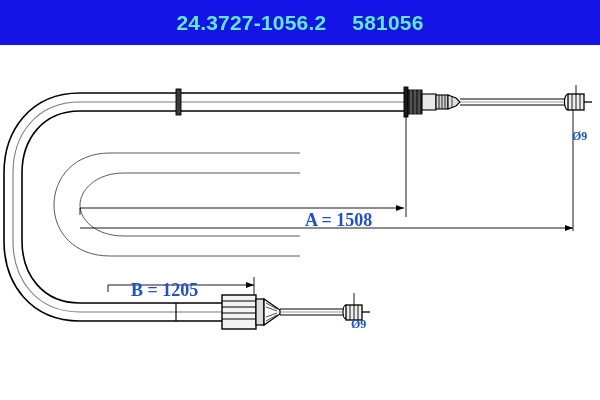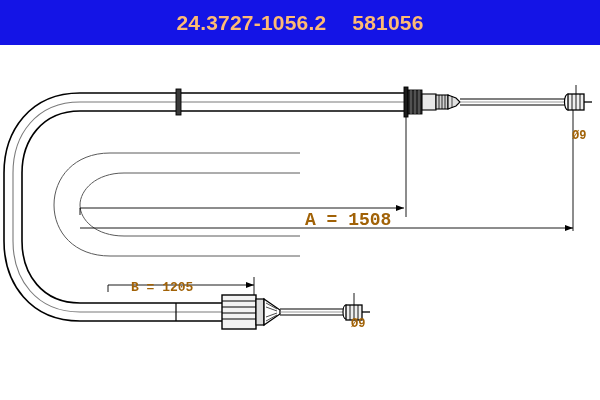--- a/index.html
+++ b/index.html
@@ -21,43 +21,43 @@
     top: 0;
     width: 600px;
     height: 45px;
     background: #1414e6;
     display: flex;
     align-items: center;
     justify-content: center;
     gap: 26px;
   }
   #header-bar .htxt {
-    color: #fdba74;
+    color: #5eead4;
     font-size: 21px;
     font-weight: bold;
     letter-spacing: 0.2px;
     font-family: "Liberation Sans", sans-serif;
     white-space: pre;
   }
   #drawing {
     position: absolute;
     left: 0;
     top: 45px;
     width: 600px;
     height: 355px;
   }
   .lbl {
     position: absolute;
-    font-family: Liberation Mono, monospace;
+    font-family: Liberation Serif, serif;
     font-weight: bold;
-    color: #a16207;
+    color: #1d4ed8;
     white-space: nowrap;
   }
   #label-a { left: 305px; top: 165px; font-size: 18px; }
-  #label-b { left: 131px; top: 235px; font-size: 13px; }
+  #label-b { left: 131px; top: 235px; font-size: 18px; }
   #label-d1 { left: 572px; top: 84px; font-size: 12px; }
   #label-d2 { left: 351px; top: 272px; font-size: 12px; }
 </style>
 </head>
 <body>
 
 <div id="page">
 
   <div id="header-bar">
     <span class="htxt">24.3727-1056.2</span>

